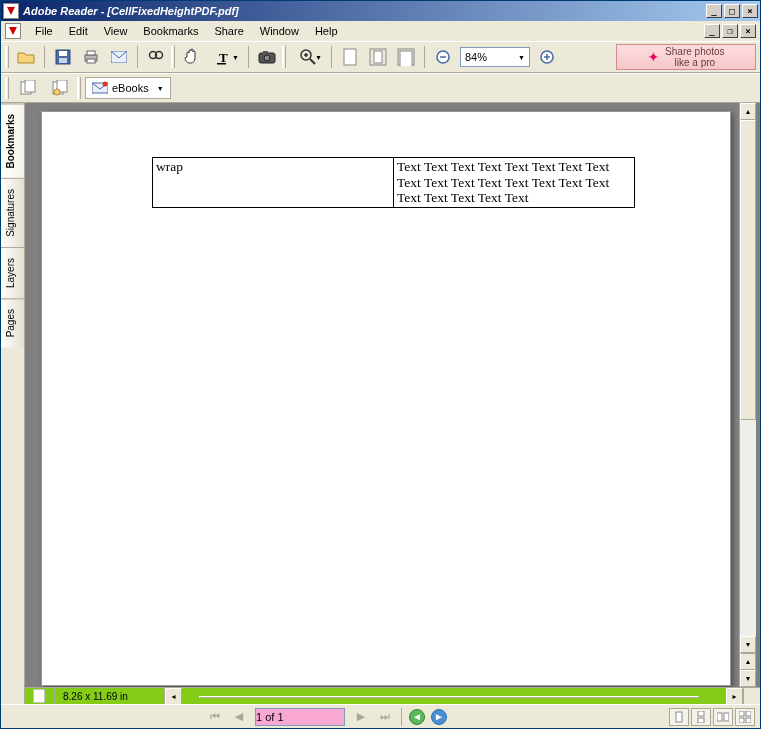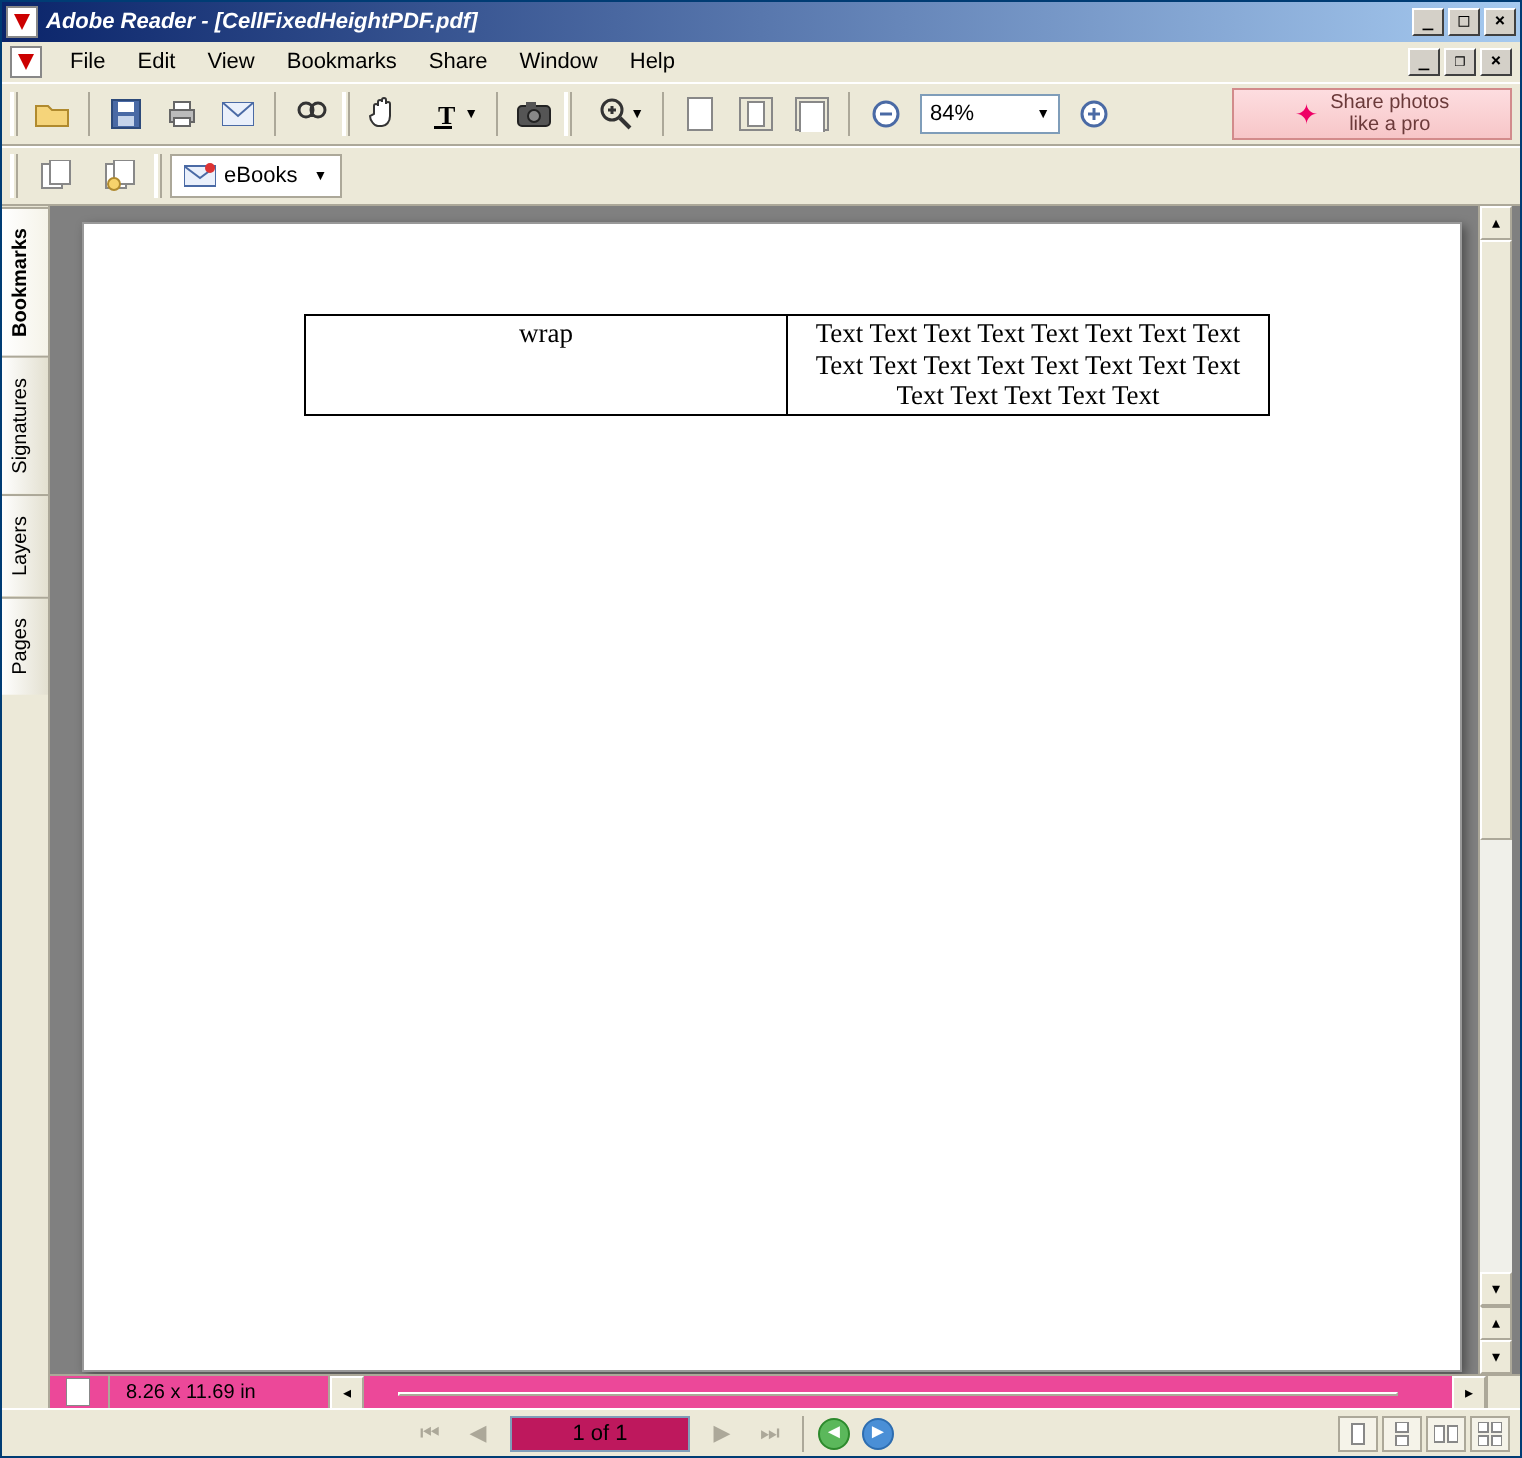--- a/index.html
+++ b/index.html
@@ -128,21 +128,20 @@
   border: 1px solid #999;
   box-shadow: 2px 2px 5px rgba(0,0,0,0.4);
   width: 690px; height: 575px;
   position: relative;
   overflow: hidden;
 }
 .page-content {
   padding: 45px 10px 10px 110px;
   font-family: "Times New Roman", serif;
   font-size: 13.5px;
-  text-align: center;
 }
 .data-table {
   border-collapse: collapse;
   width: 483px;
   table-layout: fixed;
 }
 .data-table td {
   border: 1px solid #000;
   vertical-align: top;
   padding: 1px 3px;
@@ -175,21 +174,21 @@
   background: #ece9d8;
   border: 1px solid #fff;
   border-right-color: #aca899; border-bottom-color: #aca899;
   display:flex; align-items:center; justify-content:center;
   font-size: 8px;
 }
 .scroll-track { flex: 1; background: #f0f0ea; position: relative; }
 .scroll-thumb { position: absolute; left:0; right:0; top:0; height: 300px; background: #ece9d8; border:1px solid #fff; border-right-color:#aca899; border-bottom-color:#aca899; }
 .status-hscroll {
   height: 17px;
-  background: #ec4899;
+  background: #84cc16;
   border-top: 1px solid #aca899;
   display: flex;
   align-items: center;
 }
 .status-cell {
   border-right: 1px solid #aca899;
   padding: 0 8px;
   height: 100%;
   display: flex; align-items: center;
   font-size: 10px;
@@ -209,23 +208,23 @@
 .nav-btn {
   width: 22px; height: 20px;
   border: 1px solid transparent;
   display:flex; align-items:center; justify-content:center;
   margin: 0 1px;
   font-size: 11px;
 }
 .nav-btn.disabled { color: #aca899; }
 .page-field {
   border: 1px solid #7f9db9;
-  background: #be185d;
+  background: #f9a8d4;
   width: 90px; height: 18px;
-  display: flex; align-items: center; justify-content: center;
+  display: flex; align-items: center; justify-content: flex-start;
   font-size: 11px;
   margin: 0 4px;
 }
 .nav-sep { width:1px; height:18px; background:#aca899; margin:0 4px;}
 .circle-btn { width:16px; height:16px; border-radius:50%; display:flex;align-items:center;justify-content:center; font-size:10px; font-weight:bold; color:#fff; margin:0 3px;}
 .cb-green { background:#5bb85b; border:1px solid #2d8a2d; }
 .cb-blue { background:#4a8fd6; border:1px solid #2d6db0; }
 .layout-btns { display:flex; margin-left:20px; }
 .layout-btn {
   width: 20px; height:18px;

